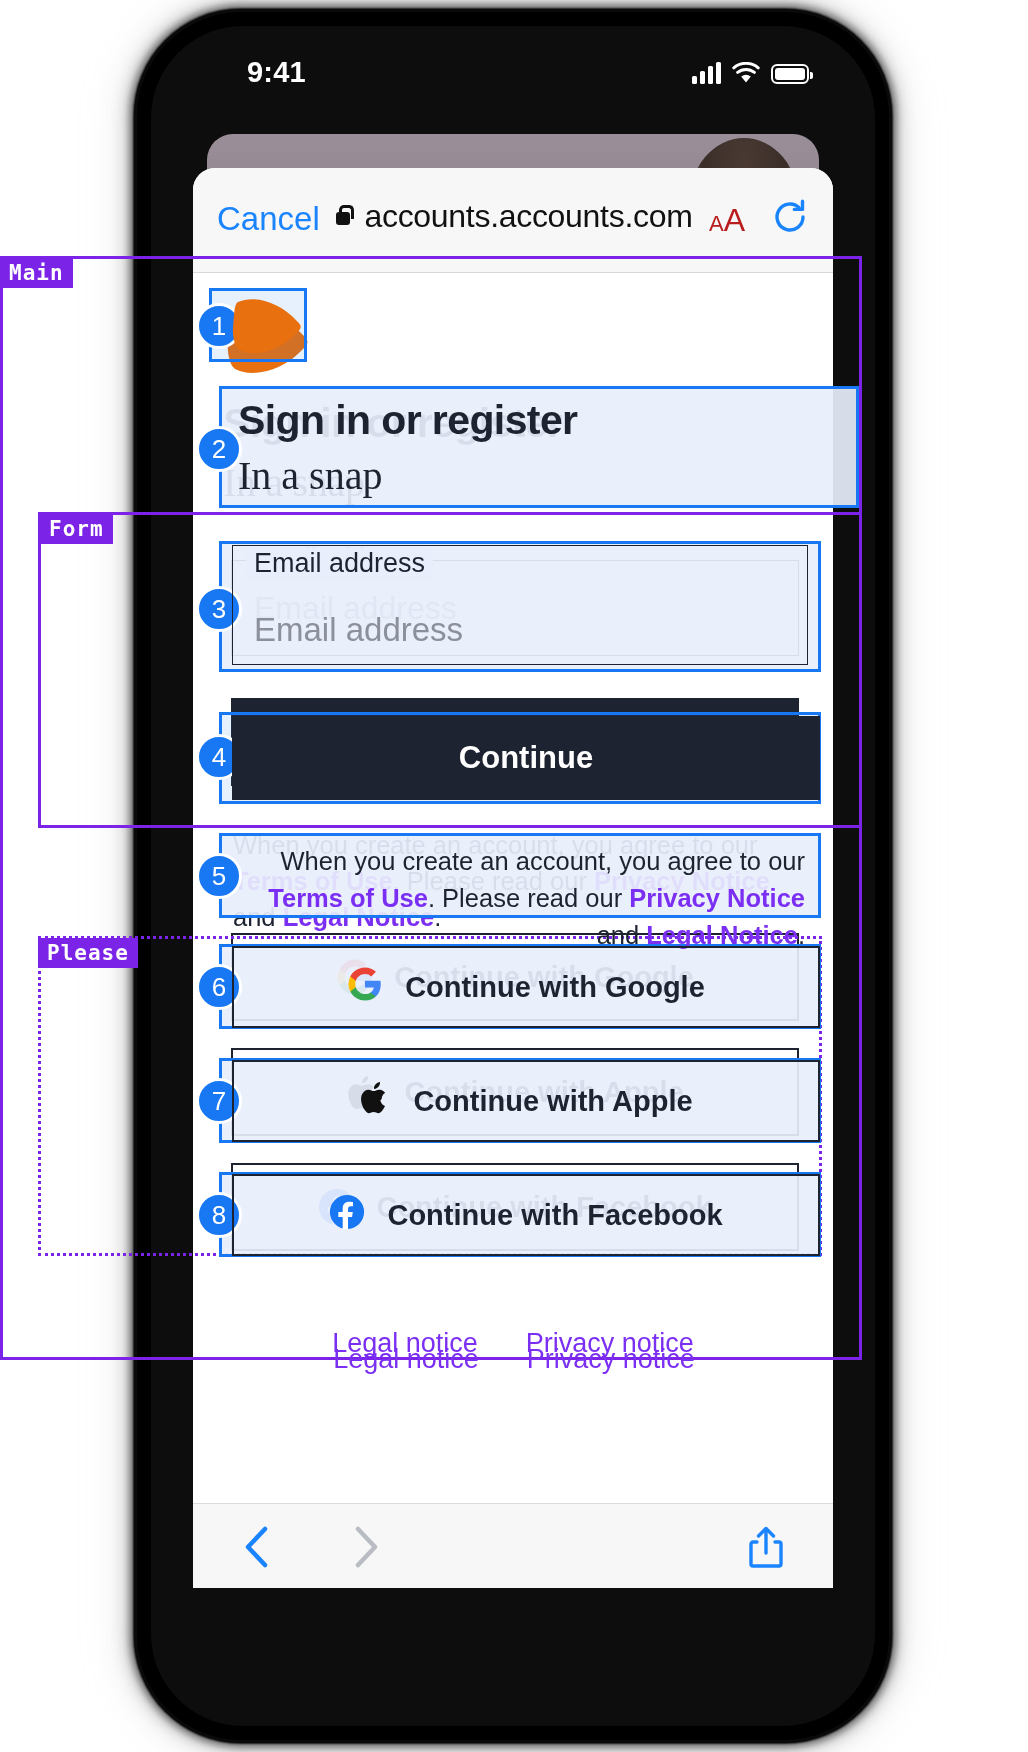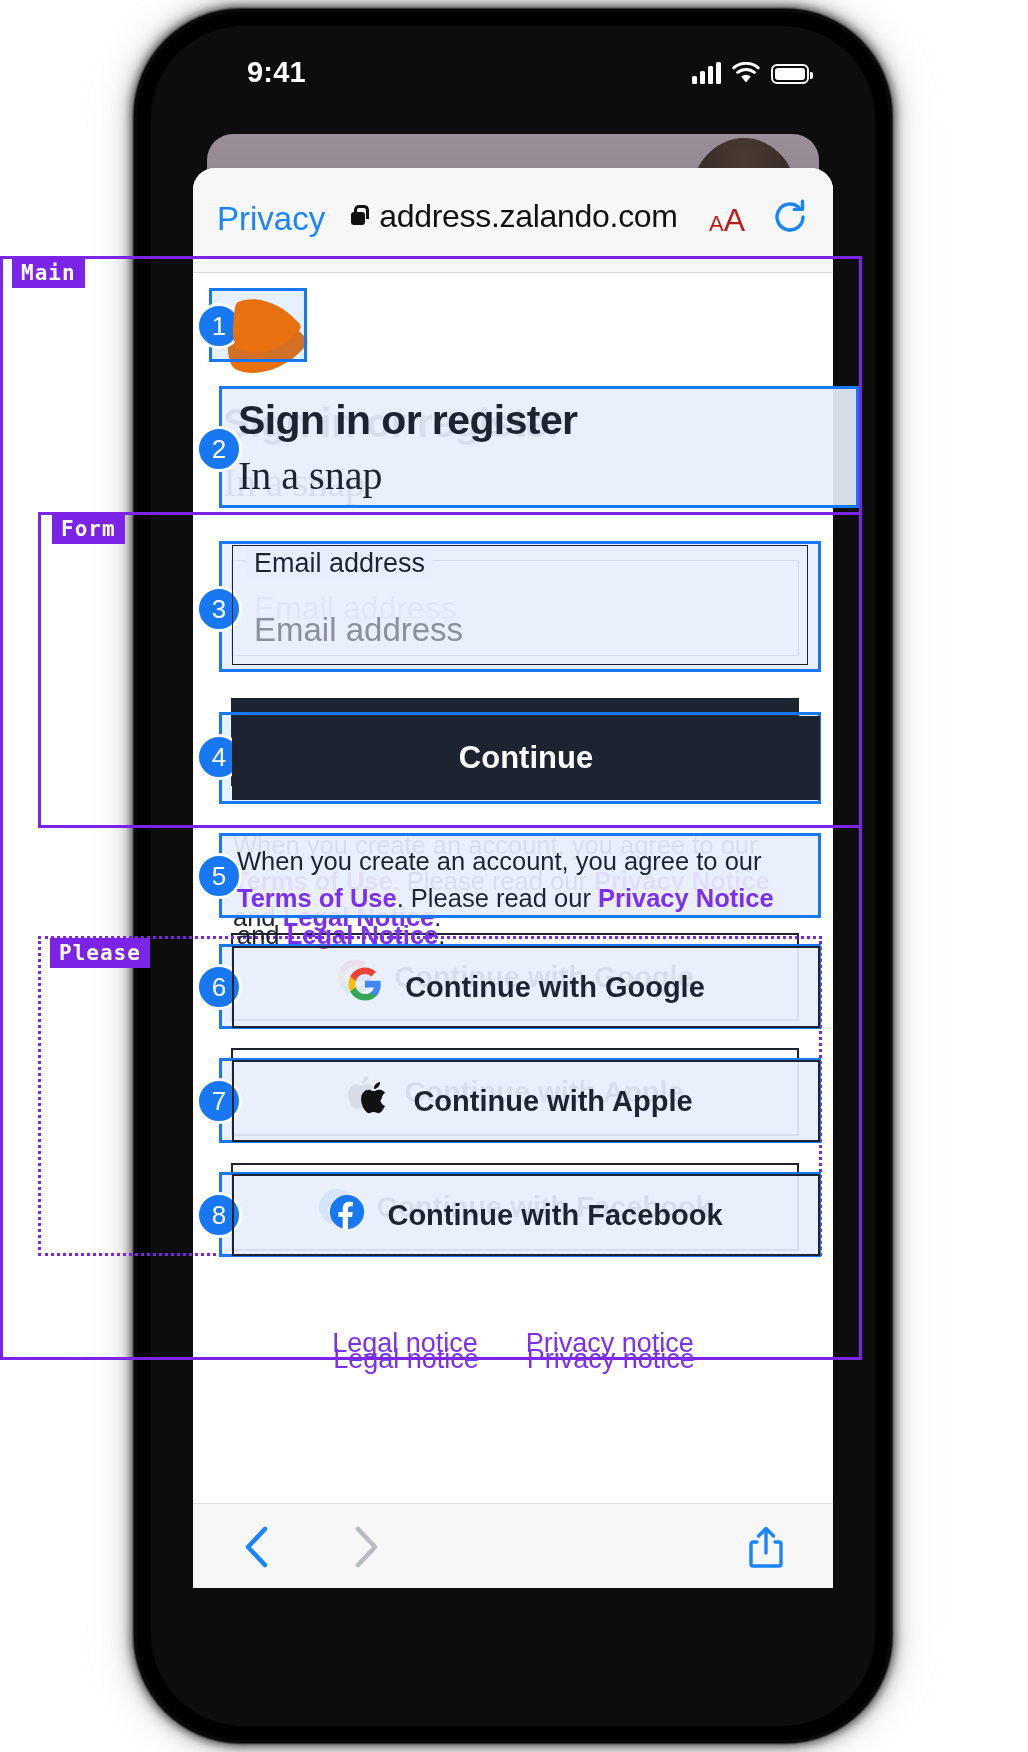--- a/index.html
+++ b/index.html
@@ -149,21 +149,21 @@
   .nav-fwd{position:absolute;left:160px;top:22px;}
   .share{position:absolute;right:48px;top:20px;}
 
   
   .ann{ position:absolute; inset:0; pointer-events:none; }
   .regbox{ position:absolute; border:3px solid #7b24e8; }
   .regbox.dotted{ border:3px dotted #7b24e8; }
   .reglabel{
     position:absolute; background:#7b24e8; color:#fff;
     font-family:"DejaVu Sans Mono", monospace; font-size:21px; font-weight:bold;
-    padding:3px 9px; letter-spacing:1px; white-space:nowrap;margin-left:12px;
+    padding:3px 9px; letter-spacing:1px; white-space:nowrap;
   }
   .elbox{
     position:absolute; border:3px solid #1877f2; background:rgba(24,119,242,.10);
   }
   .elbox.plain{ background:rgba(232,238,252,.92); }
   .badge{
     position:absolute; width:46px;height:46px;border-radius:50%;
     background:#1877f2;color:#fff;border:3px solid #fff;
     display:flex;align-items:center;justify-content:center;
     font-size:26px; font-weight:normal;
@@ -201,24 +201,24 @@
         </span>
         <span class="batt">
             <i></i>
           </span>
       </div>
     </div>
 
     <div class="sheet">
 
       <div class="safari-top">
-        <div class="cancel">Privacy</div>
+        <div class="cancel">Cancel</div>
         <div class="urlwrap">
           <span class="lock"></span>
-          <span class="url">address.zalando.com</span>
+          <span class="url">accounts.accounts.com</span>
         </div>
         <div class="aA">
           <span class="s">A</span><span class="b">A</span>
         </div>
         <div class="reload">
           <svg width="38" height="38" viewBox="0 0 38 38">
             <path d="M32 19a13 13 0 1 1-3.9-9.3" stroke="#1a84ff" stroke-width="3.4" fill="none" stroke-linecap="round"></path>
             <path d="M31.5 3.2 L31.5 11.4 L23.3 11.4" stroke="#1a84ff" stroke-width="3.4" fill="none" stroke-linecap="round" stroke-linejoin="round"></path>
           </svg>
         </div>
@@ -344,21 +344,21 @@
 
     <div style="position:absolute;left:238px;top:397px;font-size:41px;font-weight:bold;color:#1d2330;letter-spacing:-.6px;">Sign in or register</div>
     <div style="position:absolute;left:238px;top:452px;font-size:40px;color:#1d2330;font-family:'Liberation Serif',serif;">In a snap</div>
 
     <div style="position:absolute;left:232px;top:545px;width:576px;height:120px;border:1.5px solid #1d2330;"></div>
     <div style="position:absolute;left:246px;top:548px;padding:0 8px;background:#e8eefc;font-size:27px;color:#1d2330;">Email address</div>
     <div style="position:absolute;left:254px;top:611px;font-size:33px;color:#8b909c;">Email address</div>
 
     <div style="position:absolute;left:232px;top:716px;width:588px;height:84px;background:#1d2330;display:flex;align-items:center;justify-content:center;color:#fff;font-size:31px;font-weight:bold;">Continue</div>
 
-    <div style="position:absolute;left:237px;top:843px;width:568px;font-size:25.5px;line-height:1.45;color:#1d2330;">
+    <div style="position:absolute;left:237px;top:843px;width:568px;font-size:25.5px;line-height:1.45;color:#1d2330;text-align:right;">
       <span>When you create an account, you agree to our </span><b style="color:#7b2ff2">Terms of Use</b><span>. Please read our </span><b style="color:#7b2ff2">Privacy Notice</b><span> and </span><b style="color:#7b2ff2">Legal Notice</b><span>.</span>
     </div>
 
     <div style="position:absolute;left:232px;top:946px;width:588px;height:82px;border:2.5px solid #1d2330;display:flex;align-items:center;justify-content:center;gap:22px;font-size:29px;font-weight:bold;color:#1d2330;">
       <span><svg width="36" height="36" viewBox="0 0 48 48">
             <path fill="#4285F4" d="M45 24.5c0-1.6-.15-3.2-.43-4.7H24v8.9h11.8c-.5 2.7-2.05 5-4.35 6.55v5.45h7.04C42.6 36.8 45 31.1 45 24.5z"></path>
             <path fill="#34A853" d="M24 46c5.9 0 10.85-1.95 14.47-5.3l-7.04-5.45c-1.95 1.3-4.45 2.1-7.43 2.1-5.7 0-10.55-3.85-12.28-9.05H4.45v5.65C8.05 41.1 15.45 46 24 46z"></path>
             <path fill="#FBBC05" d="M11.72 28.3c-.44-1.3-.69-2.7-.69-4.3s.25-3 .69-4.3v-5.65H4.45A21.9 21.9 0 0 0 2 24c0 3.55.85 6.9 2.45 9.95l7.27-5.65z"></path>
             <path fill="#EA4335" d="M24 10.65c3.22 0 6.1 1.1 8.37 3.28l6.25-6.25C34.84 4.15 29.9 2 24 2 15.45 2 8.05 6.9 4.45 14.05l7.27 5.65C13.45 14.5 18.3 10.65 24 10.65z"></path>
           </svg></span>

